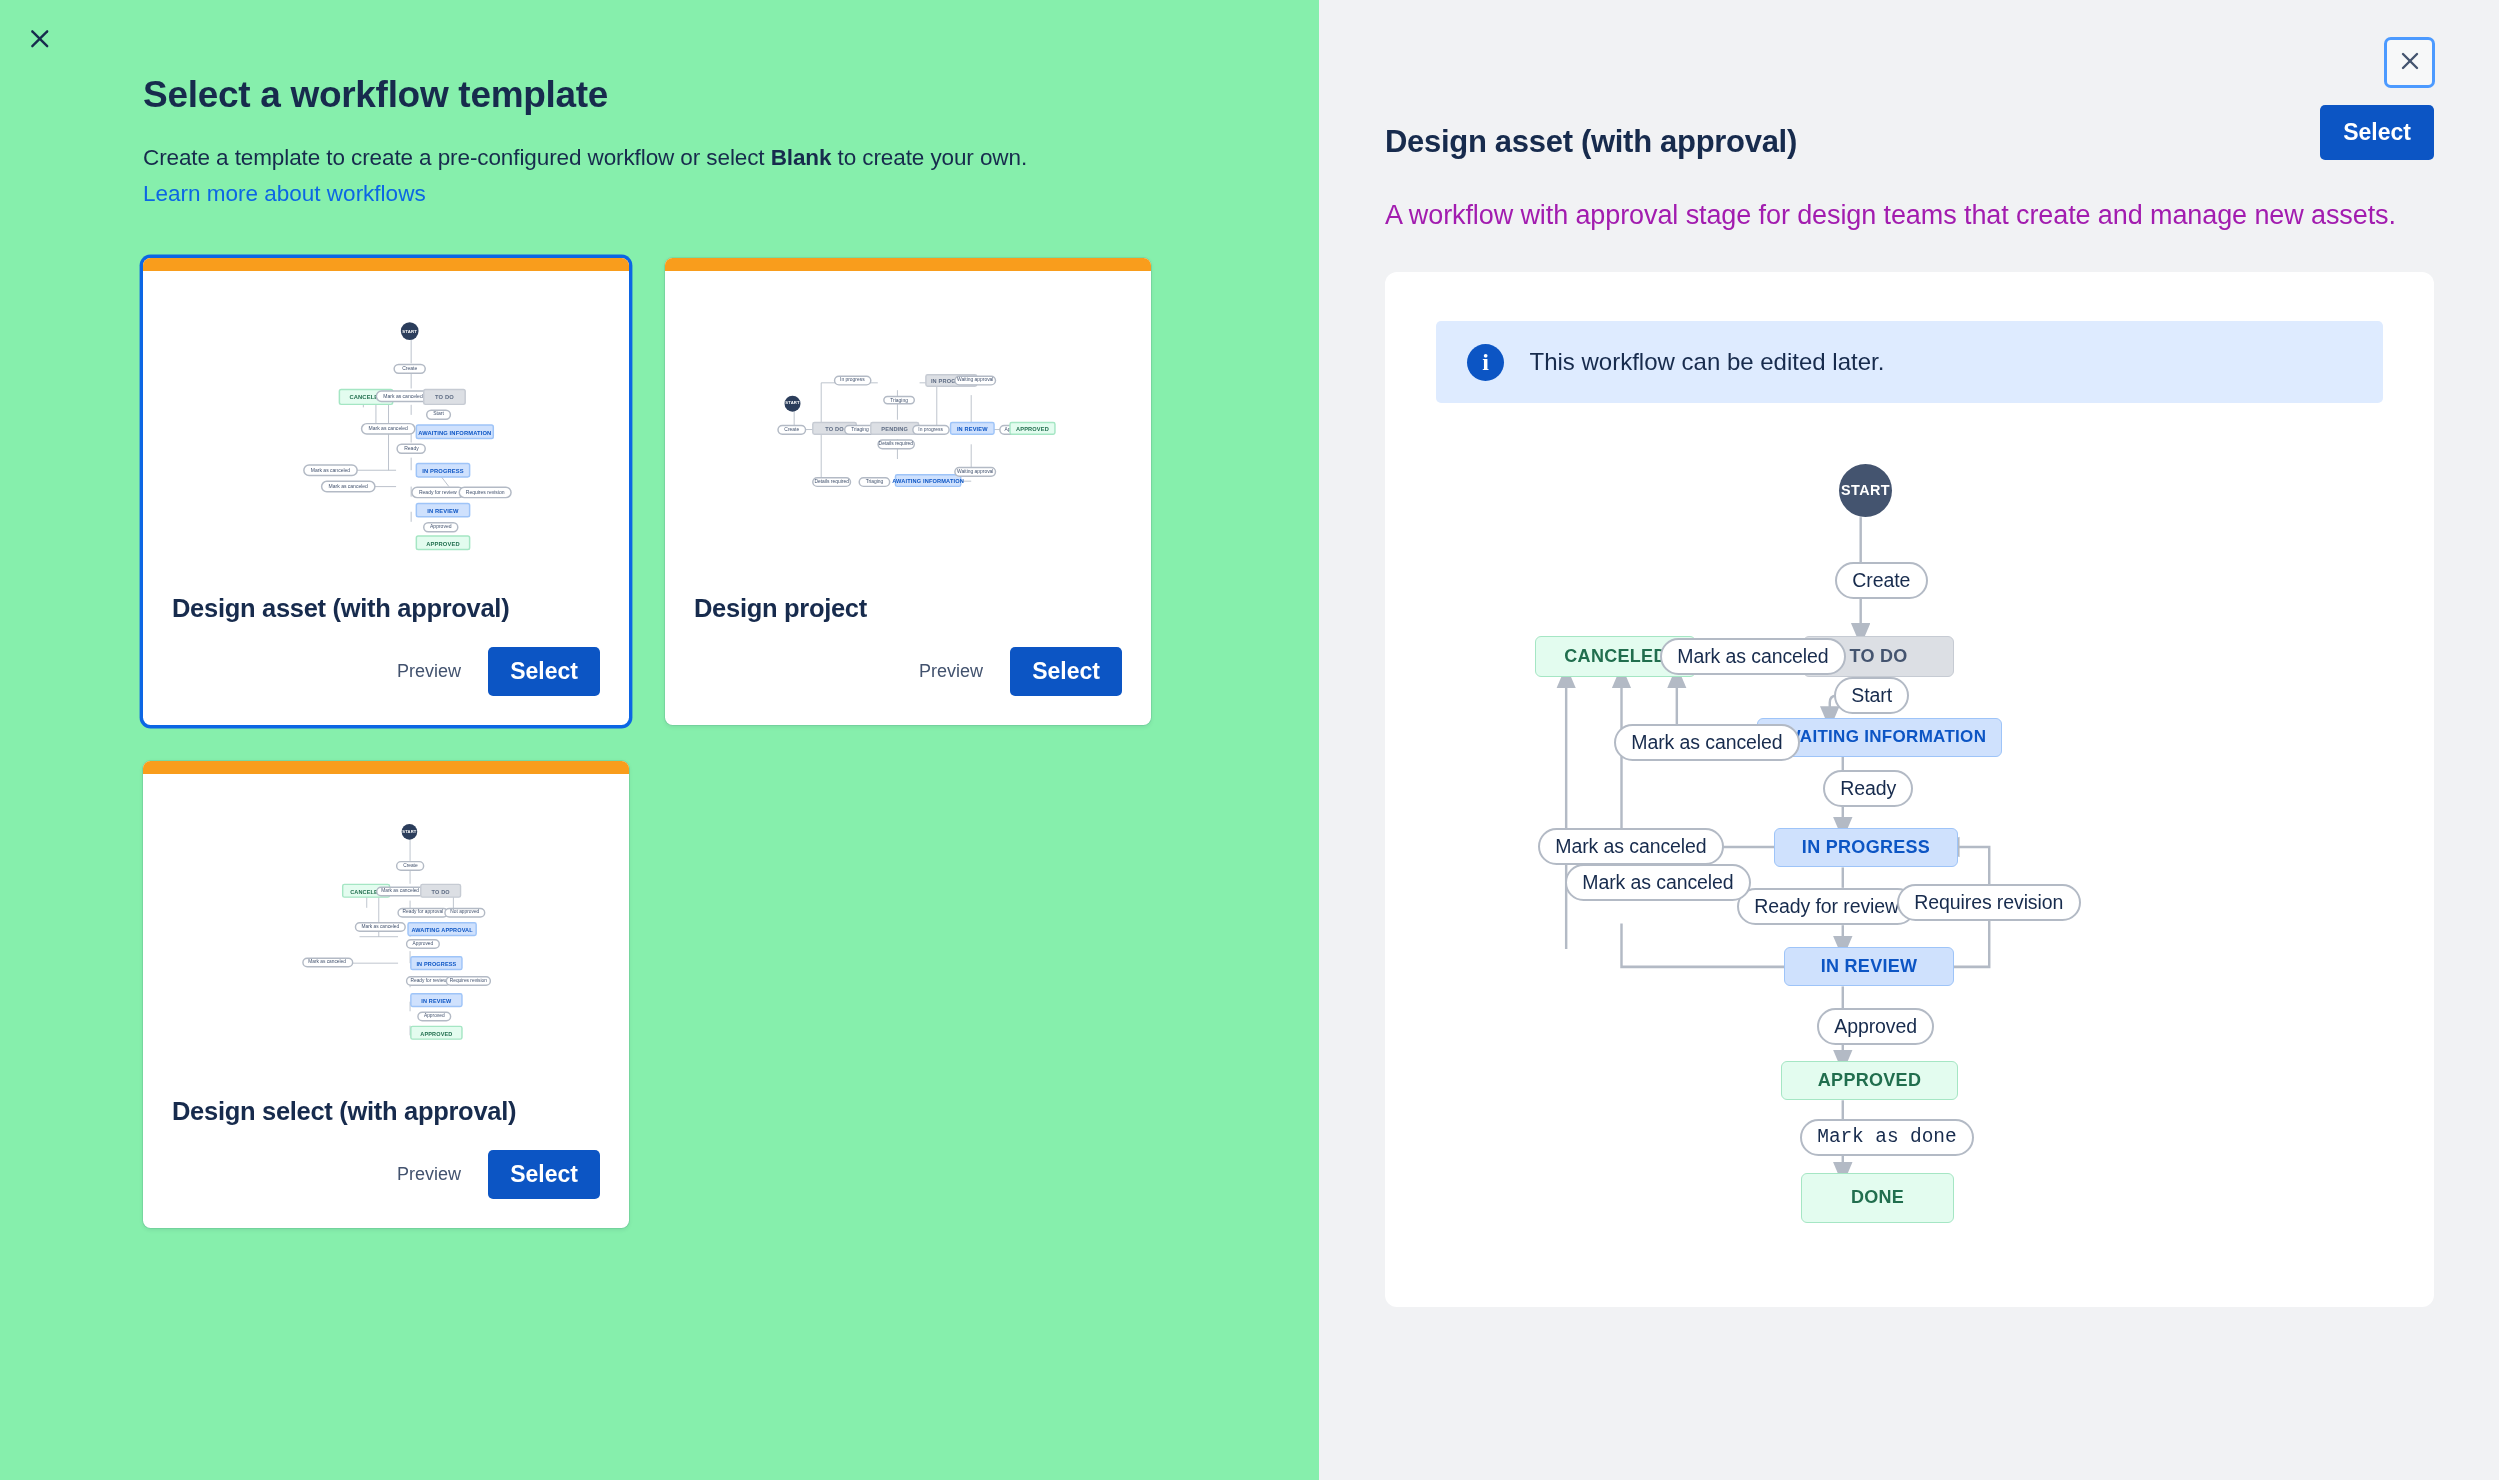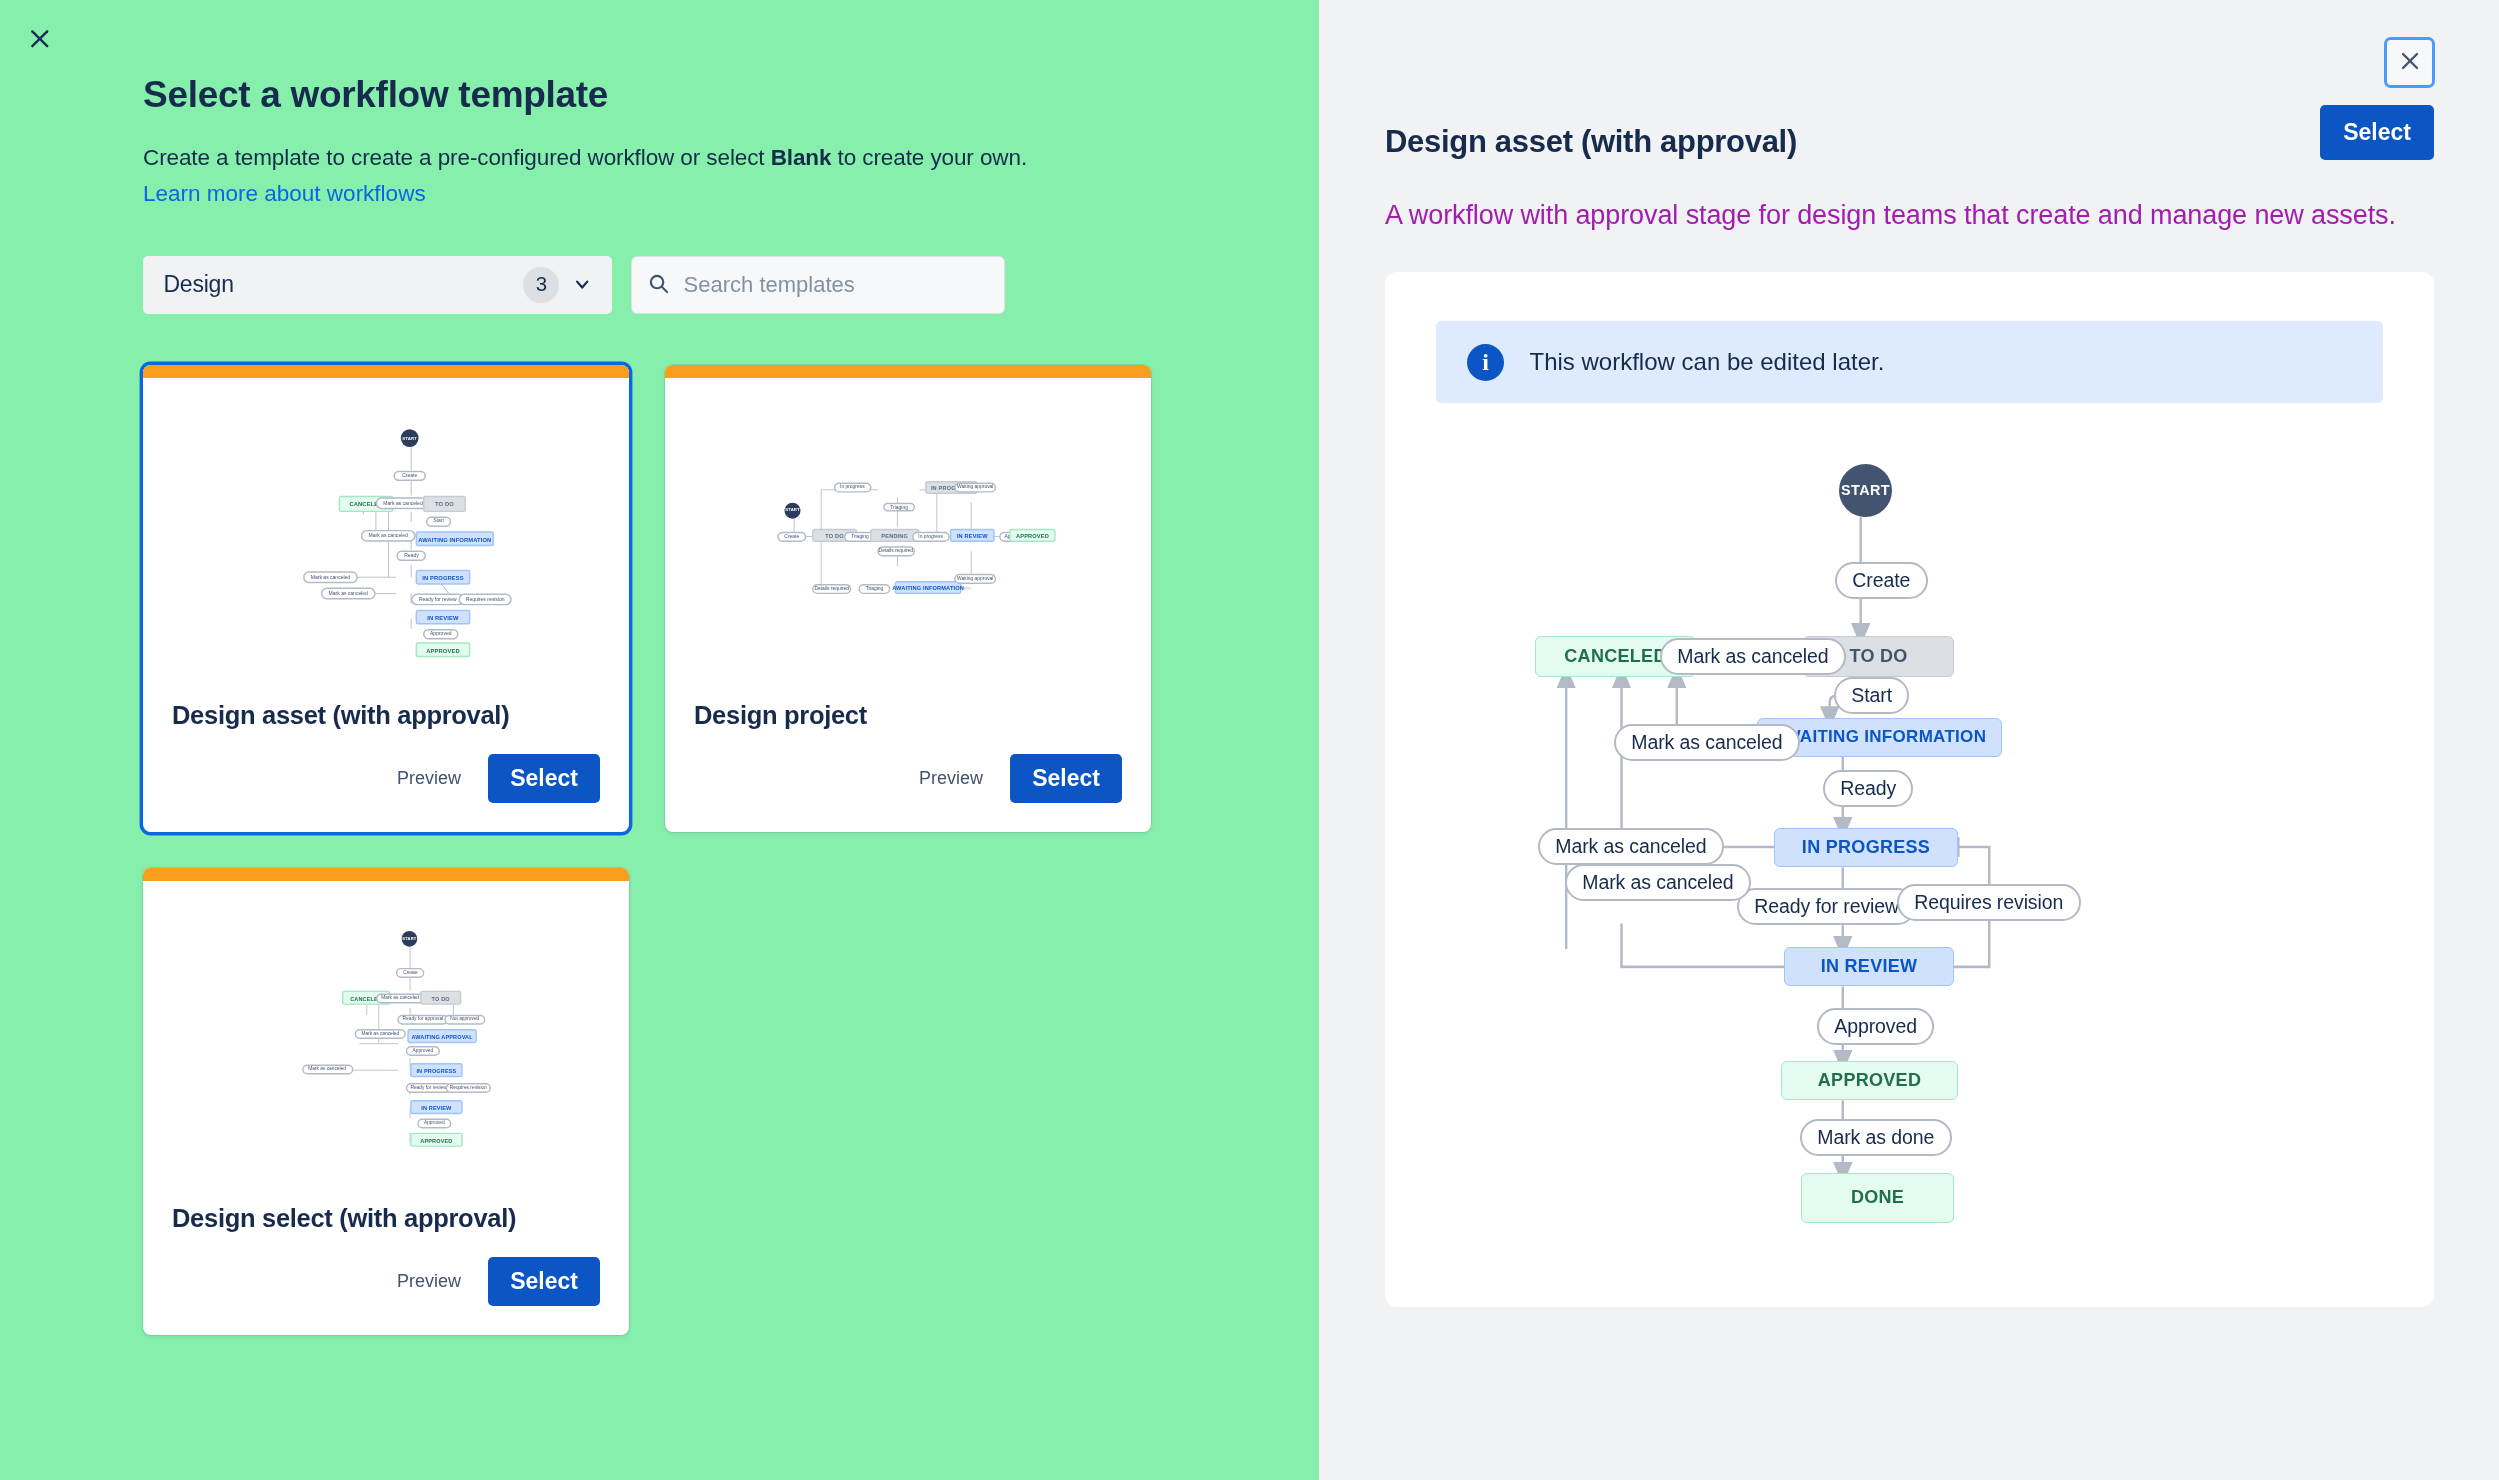--- a/index.html
+++ b/index.html
@@ -214,41 +214,20 @@
     </button>
 
     <div class="left-inner">
       <h1 class="page-title">Select a workflow template</h1>
 
       <p class="page-desc">
         <span>Create a template to create a pre-configured workflow or select </span><b>Blank</b><span> to create your own.</span>
       </p>
       <a class="learn-link" href="#">Learn more about workflows</a>
 
-      <div class="filter-row">
-        <div class="filter-select">
-          <span class="fs-label">Design</span>
-          <span class="fs-count">3</span>
-          <span class="fs-chevron">
-            <svg viewBox="0 0 24 24" fill="none" stroke="#172B4D" stroke-width="2.6" stroke-linecap="round" stroke-linejoin="round">
-              <polyline points="6,9 12,16 18,9"></polyline>
-            </svg>
-          </span>
-        </div>
-
-        <div class="search-box">
-          <span>
-            <svg viewBox="0 0 24 24" fill="none" stroke="#42526E" stroke-width="2.2" stroke-linecap="round">
-              <circle cx="10.5" cy="10.5" r="6.5"></circle>
-                <line x1="15.5" y1="15.5" x2="21" y2="21"></line>
-            </svg>
-          </span>
-          <input type="text" placeholder="Search templates" style="">
-        </div>
-      </div>
 
       <div class="cards">
 
         <div class="tpl-card selected">
           <div class="tpl-stripe"></div>
           <div class="tpl-thumb">
 
             <div class="mini" style="width:136px;height:153px;transform:scale(1.48);">
               <svg viewBox="0 0 160 180" style="width:136px;height:153px;">
                 <g stroke="#B3BAC5" stroke-width="0.7" fill="none">
@@ -474,19 +453,19 @@
         <div class="pill" style="left:399px;top:140px;">Create</div>
         <div class="pill" style="left:224px;top:216px;">Mark as canceled</div>
         <div class="pill" style="left:398px;top:255px;">Start</div>
         <div class="pill" style="left:178px;top:302px;">Mark as canceled</div>
         <div class="pill" style="left:387px;top:348px;">Ready</div>
         <div class="pill" style="left:102px;top:406px;">Mark as canceled</div>
         <div class="pill" style="left:301px;top:466px;">Ready for review</div>
         <div class="pill" style="left:461px;top:462px;">Requires revision</div>
         <div class="pill" style="left:129px;top:442px;">Mark as canceled</div>
         <div class="pill" style="left:381px;top:586px;">Approved</div>
-        <div class="pill" style="left:364px;top:697px;">Mark as done</div>
+        <div class="pill" style="left:364px;top:697px;font-family:Liberation Mono, monospace;">Mark as done</div>
       </div>
 
     </div>
   </div>
 </div>
 
 
 </body></html>

